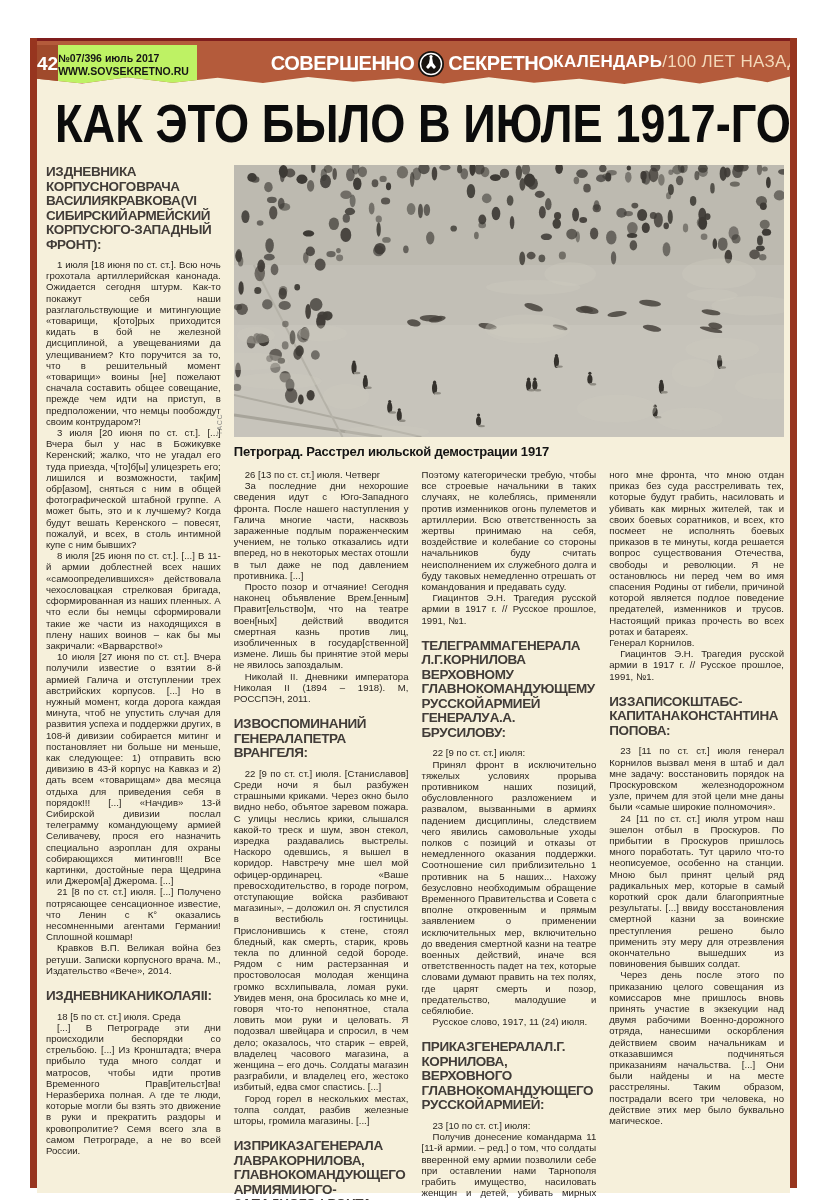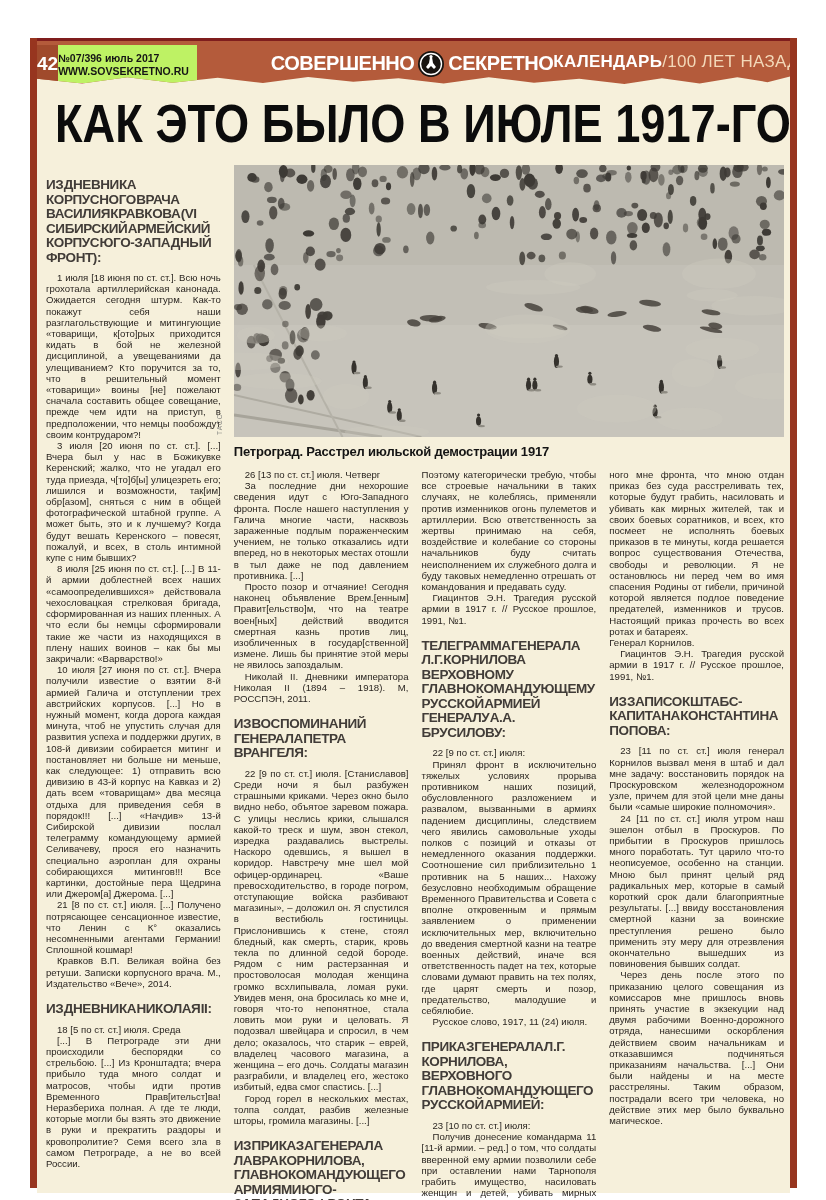--- a/index.html
+++ b/index.html
@@ -54,21 +54,21 @@
            letter-spacing:-0.2px;}
 
   
   .col{font-size:9.6px;line-height:11.2px;color:#2a2521;text-align:justify;}
   .para{margin:0;text-indent:11px;}
   .para.ni{text-indent:0;}
   .source{color:#2a2521;}
   .col-heading{font-weight:bold;font-size:13.5px;line-height:14.5px;color:#413c38;
                text-align:left;letter-spacing:-0.4px;word-spacing:-3px;
                margin:13px 0 7px 0;text-indent:0;}
-  .col-1 .col-heading:first-child{margin-top:13px;}
+  .col-1 .col-heading:first-child{margin-top:0;}
 </style>
 </head>
 <body>
 
 <div class="page">
   <div class="side-bar left"></div>
   <div class="side-bar right"></div>
 
   <div class="inner">
 

